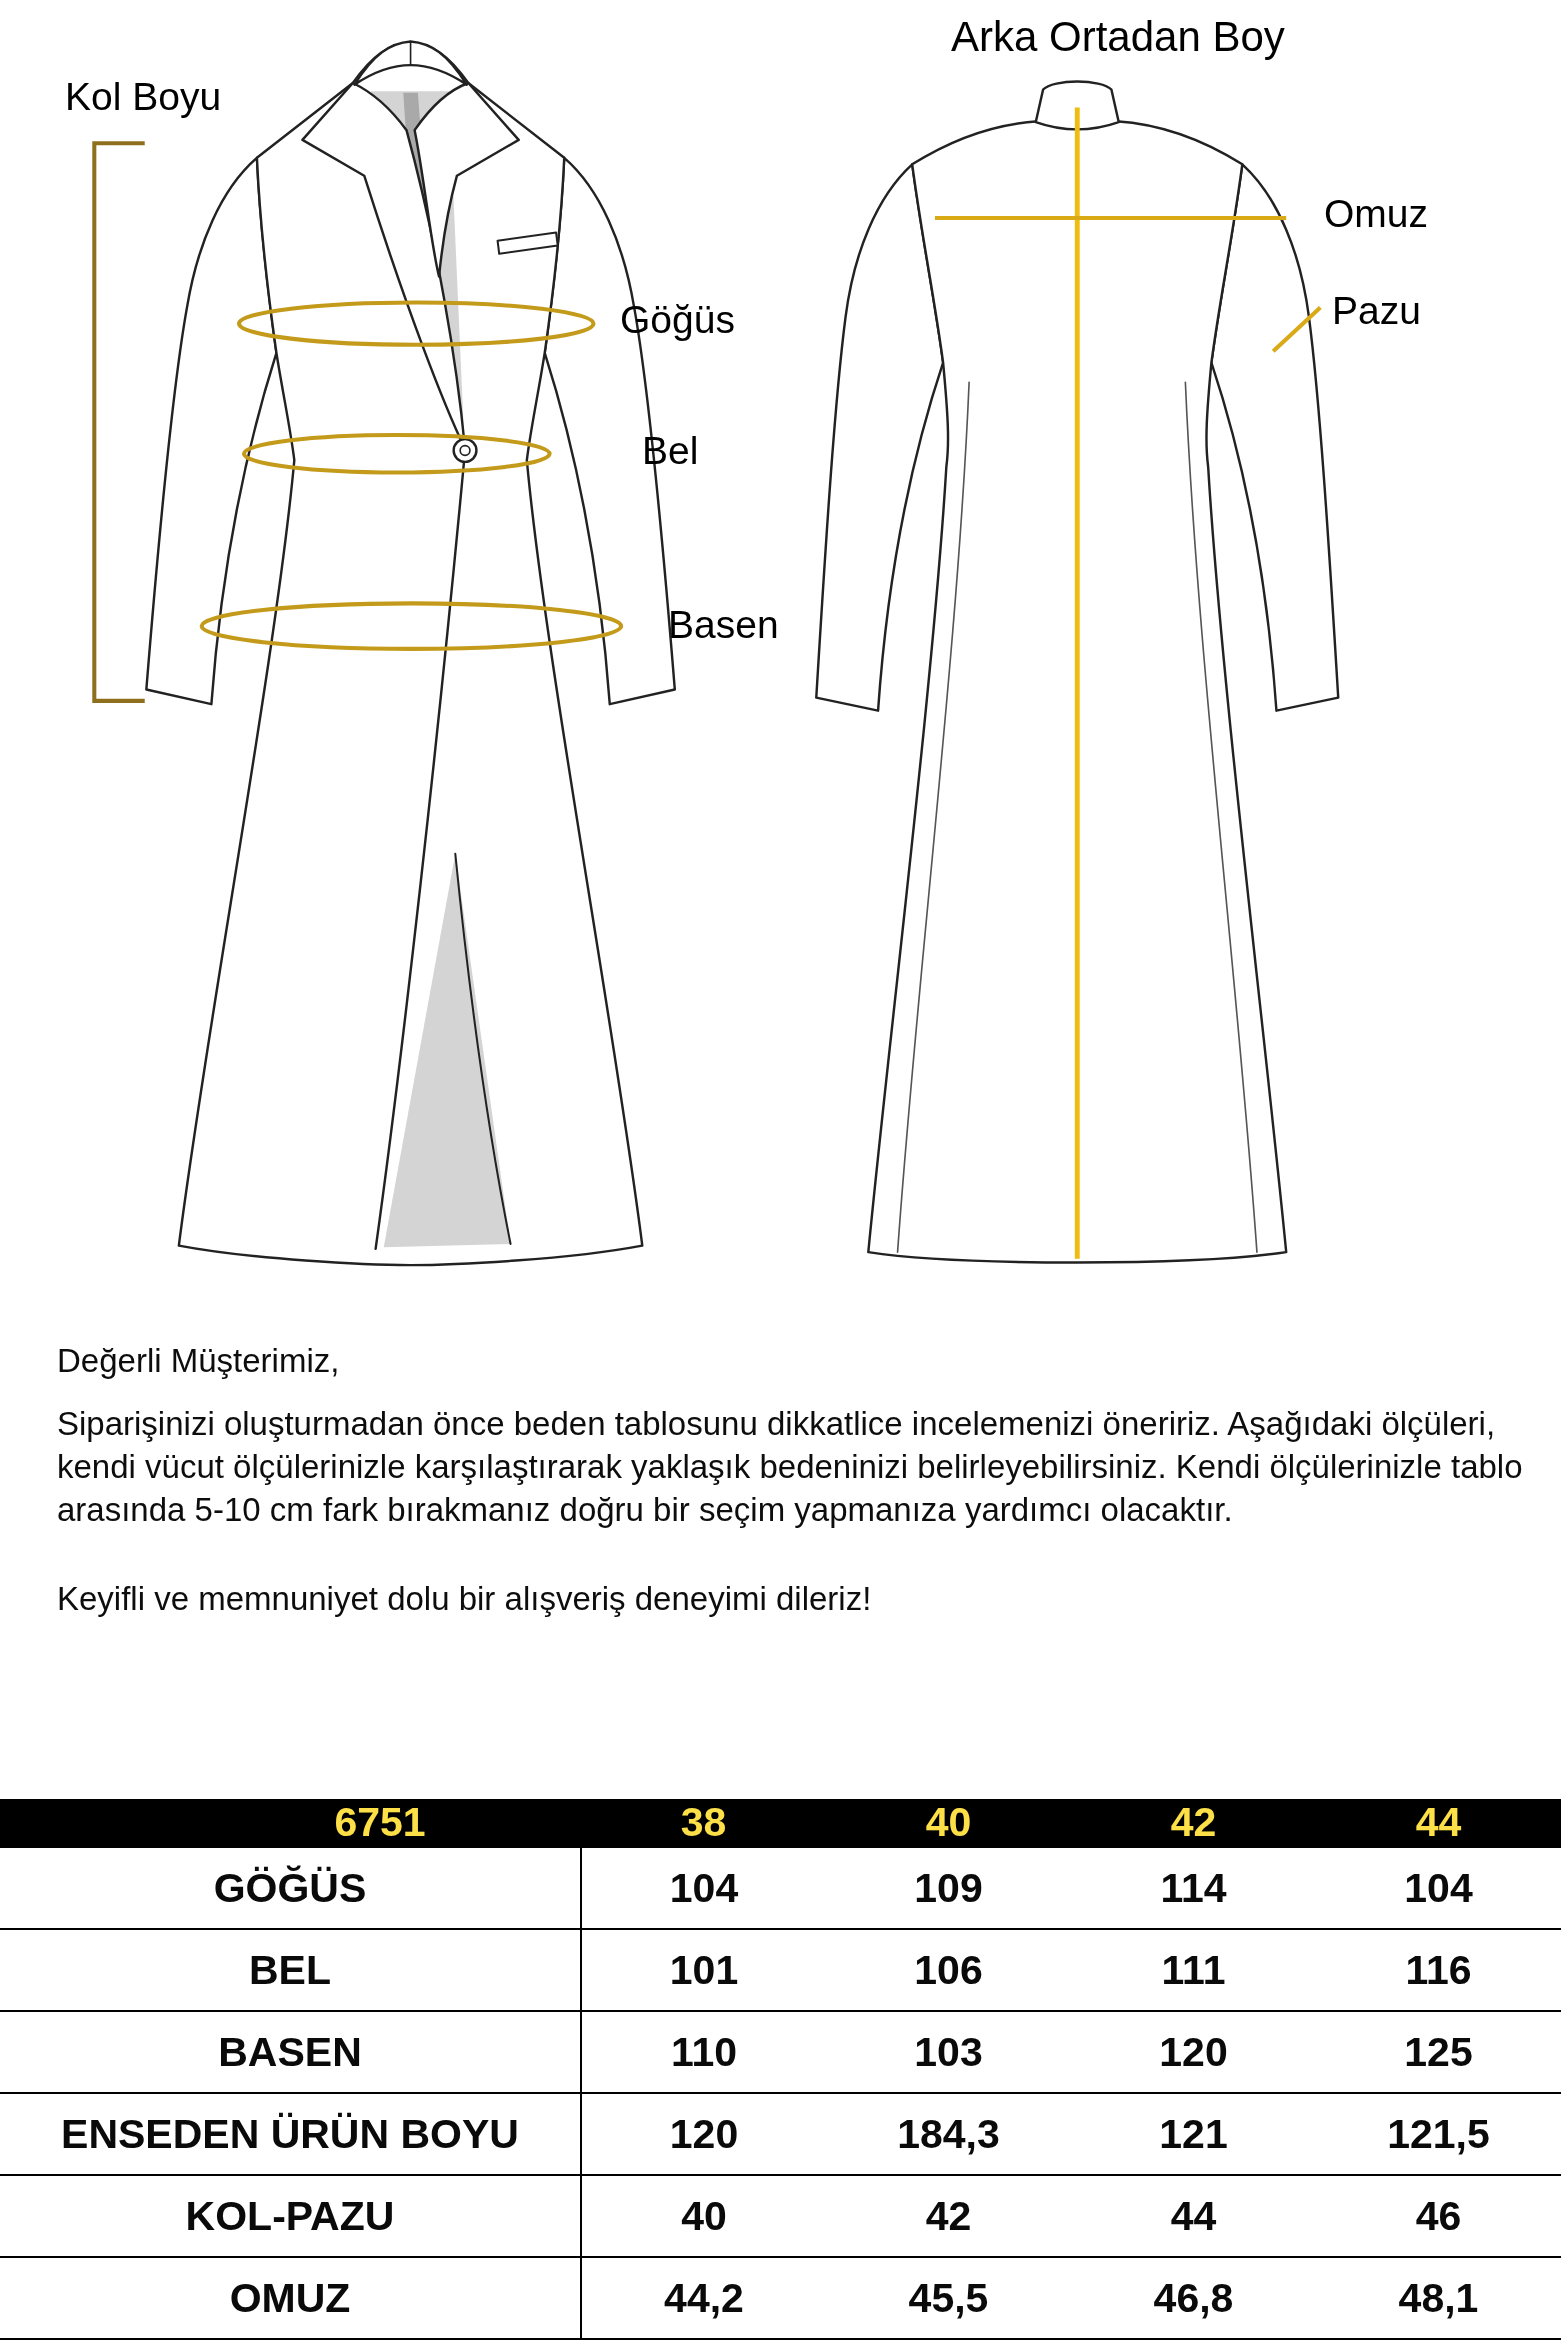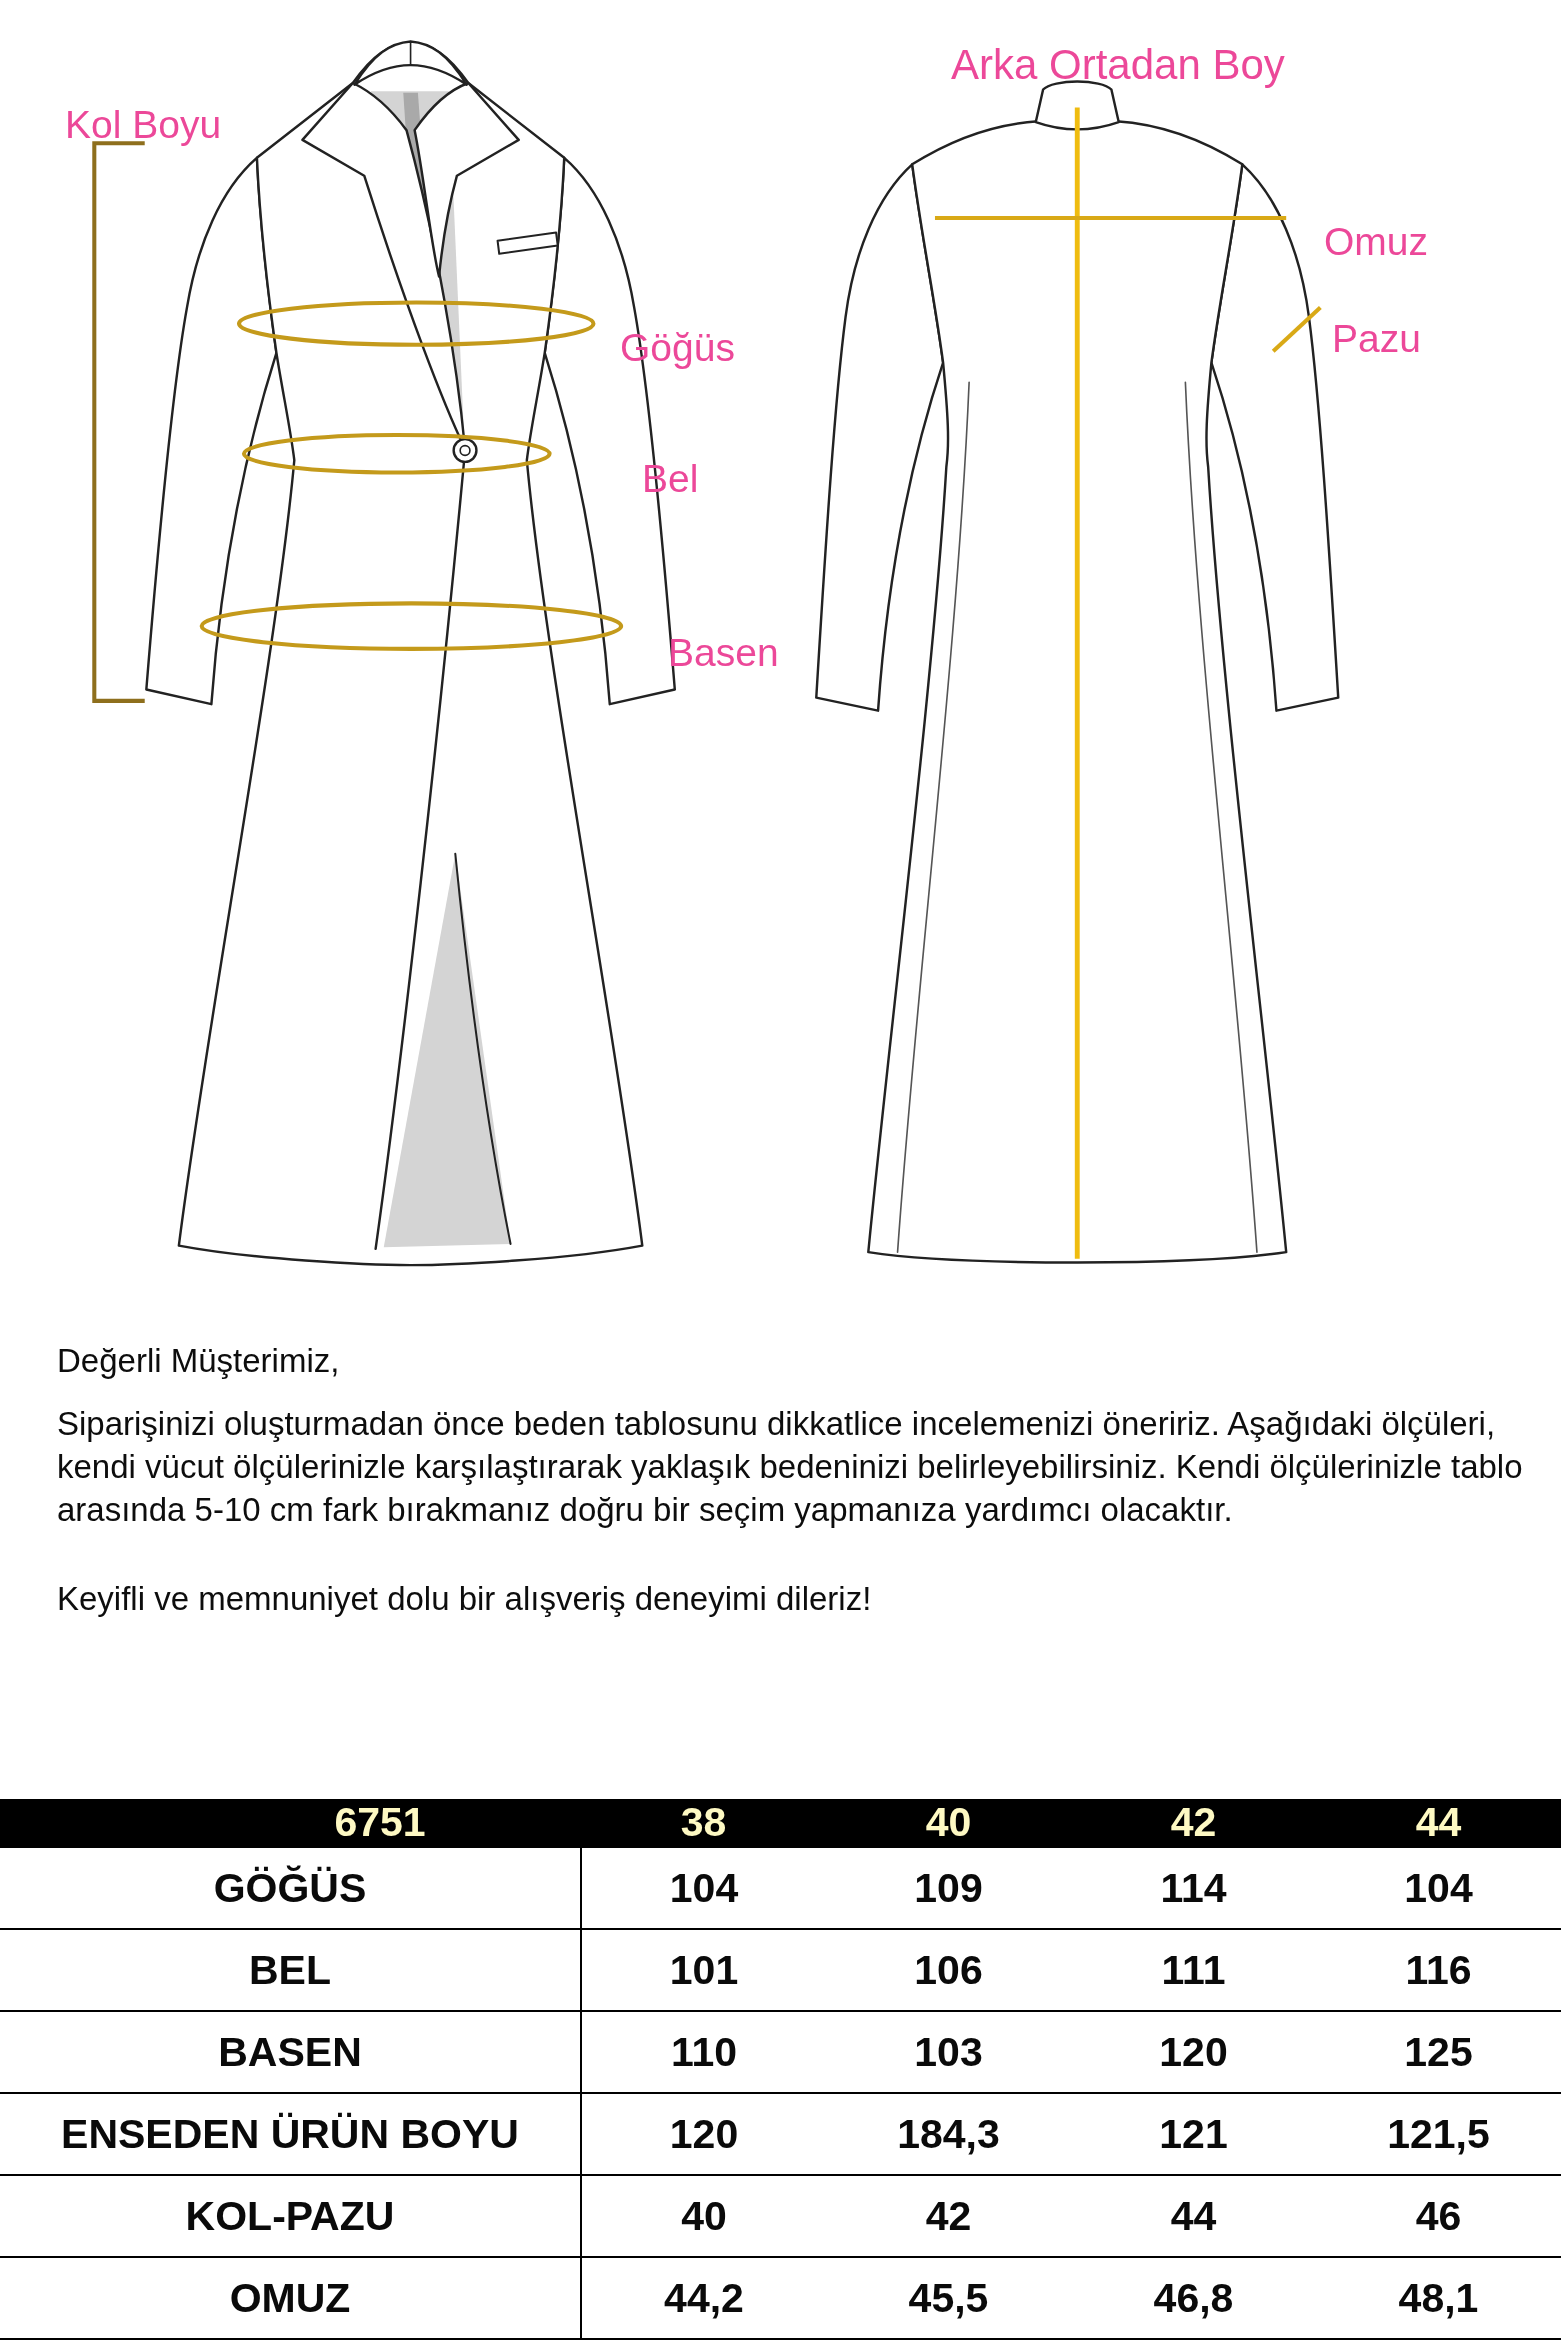--- a/index.html
+++ b/index.html
@@ -2,36 +2,36 @@
 <html style="font-size:13px"><head>
 <meta charset="utf-8">
 <style>
   html,body{margin:0;padding:0;background:#ffffff;}
   .page{position:relative;width:1561px;height:2342px;background:#ffffff;
         font-family:"Liberation Sans",sans-serif;color:#0d0d0d;overflow:hidden;}
 
   
   .diagram{position:absolute;top:0;left:0;width:1561px;height:1301px;}
   .diagram svg{position:absolute;top:0;left:0;display:block;}
-  .diagram-label{position:absolute;font-size:39px;color:#ec4899;white-space:nowrap;margin-top:28px;}
+  .diagram-label{position:absolute;font-size:39px;color:#000000;white-space:nowrap;}
   .diagram-label.big{font-size:42px;}
 
   
   .info{position:absolute;top:1339px;left:57px;width:1478px;
         font-size:33px;line-height:43px;color:#0d0d0d;}
   .info p{margin:0;}
   .info .greeting{margin-bottom:20px;}
   .info .closing{margin-top:46px;}
 
   
   .table-wrap{position:absolute;top:1799px;left:0;width:1561px;height:541px;}
   table.size{width:100%;height:100%;border-collapse:collapse;table-layout:fixed;}
   table.size th,table.size td{font-weight:bold;font-size:41px;text-align:center;
         vertical-align:middle;padding:0;}
-  thead th{background:#000000;color:#fef9c3;border:0;}
+  thead th{background:#000000;color:#fde047;border:0;}
   thead th.model{padding-left:179px;}
   tbody th,tbody td{border-top:2.4px solid #000;color:#0a0a0a;background:#fff;}
   tbody th{border-right:2.4px solid #000;}
   tbody tr:last-child th,tbody tr:last-child td{border-bottom:2.4px solid #000;}
 </style>
 </head>
 <body>
 
 <div class="page">
 

